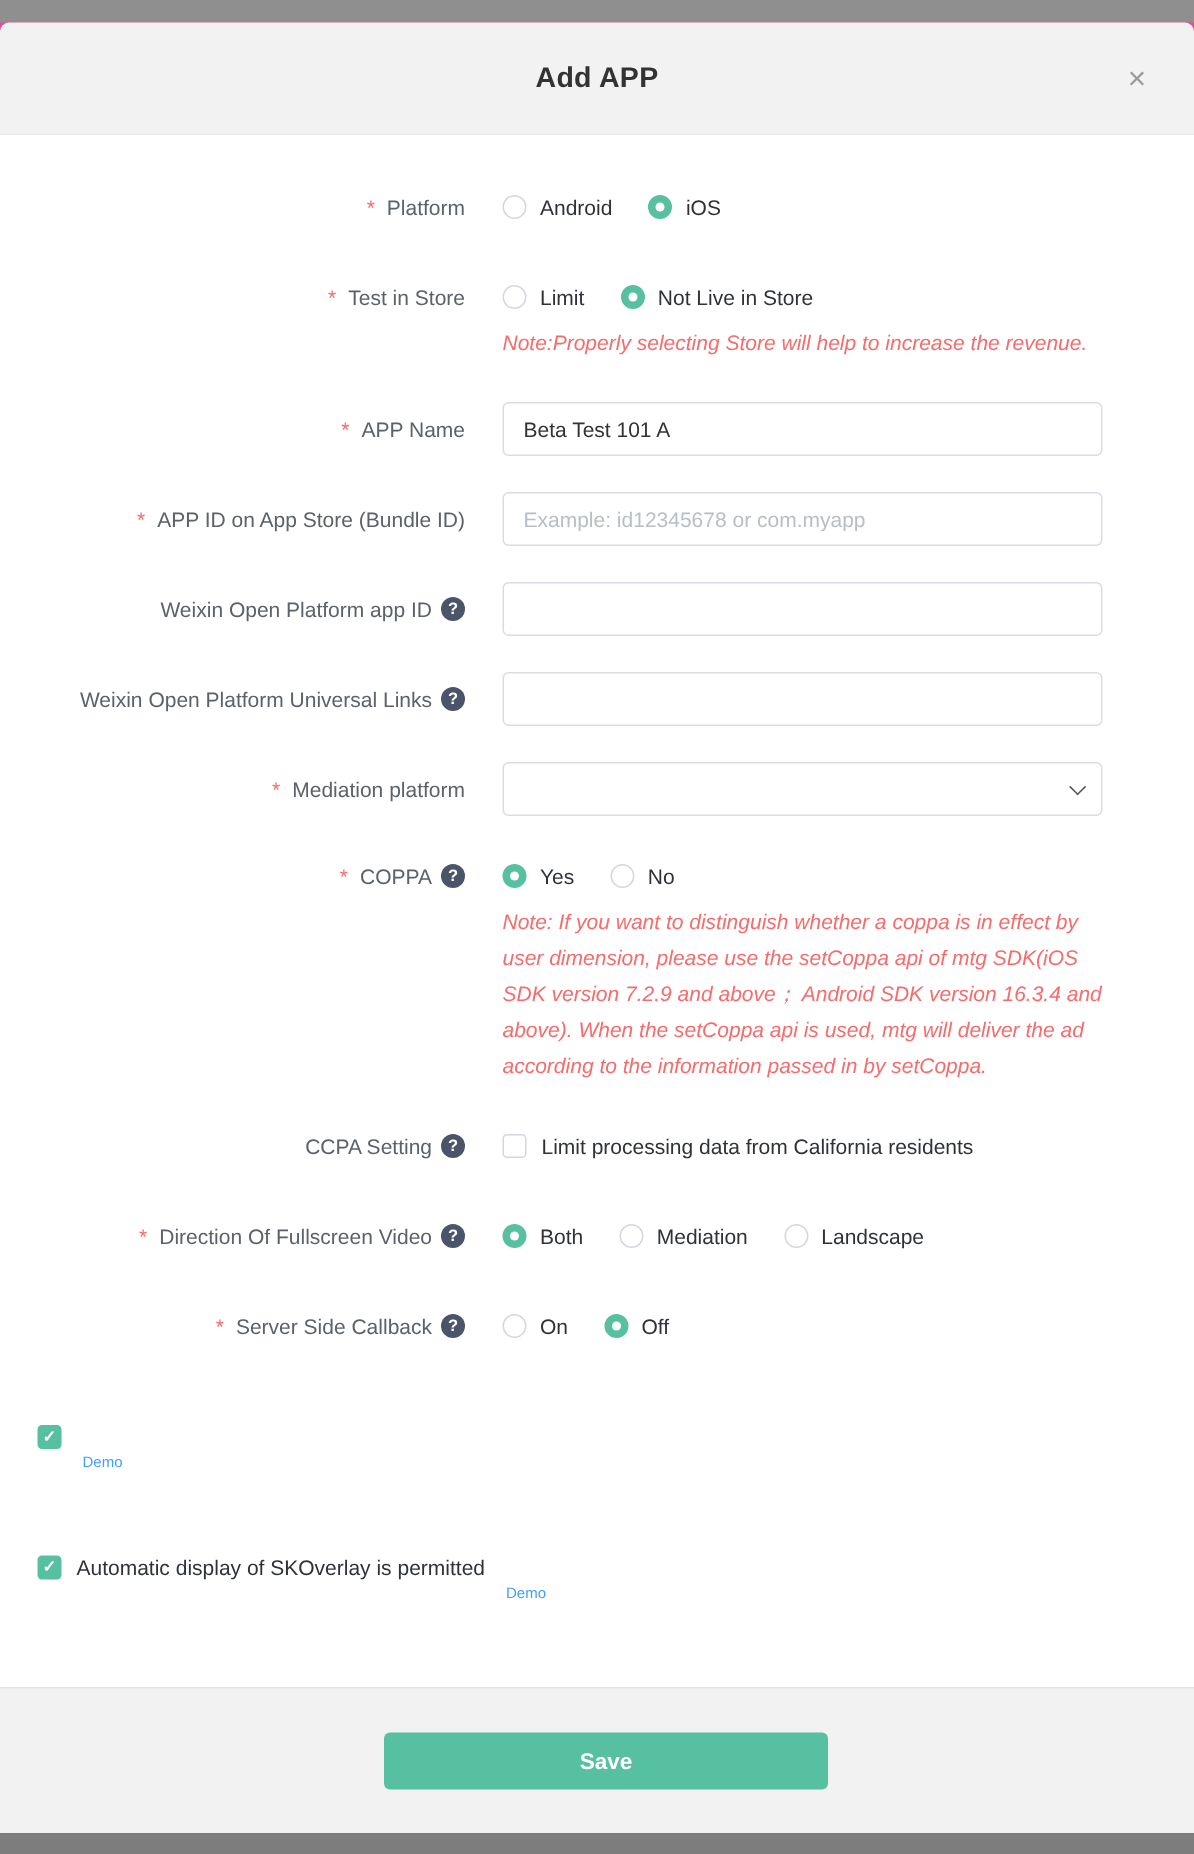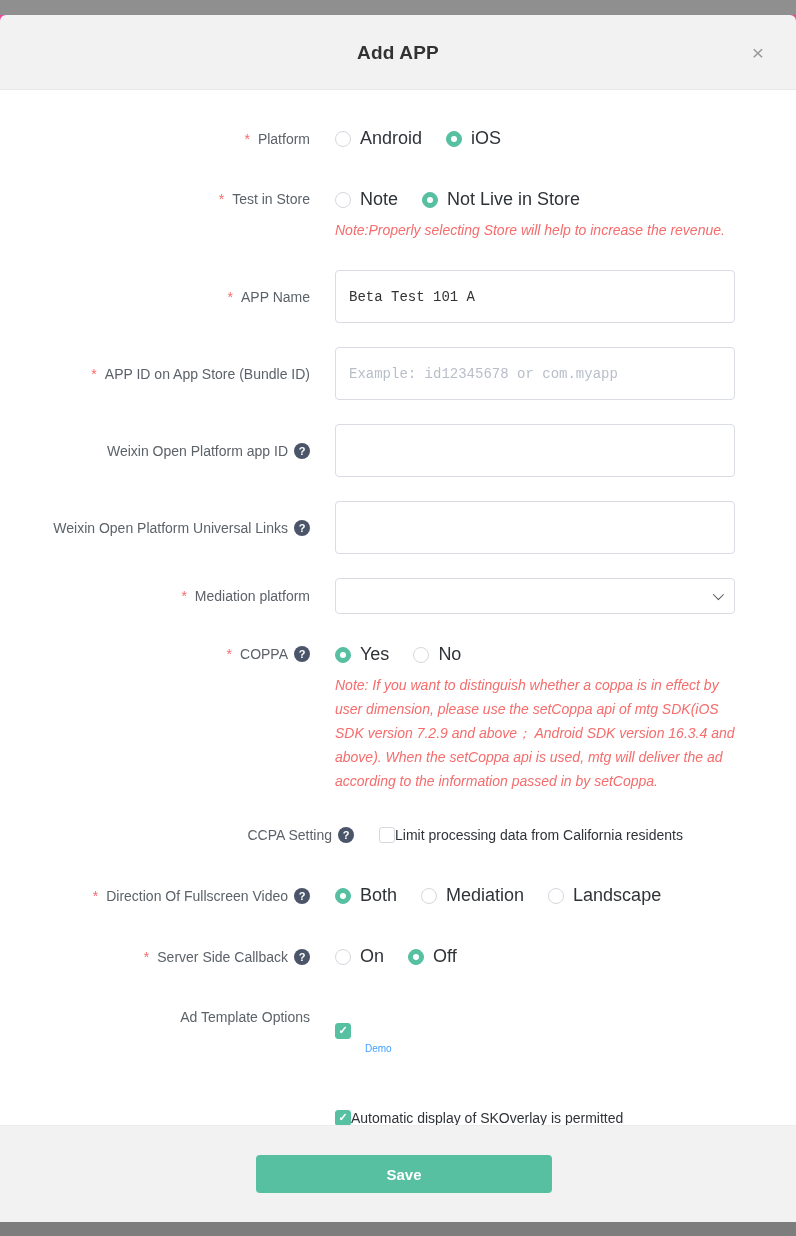--- a/index.html
+++ b/index.html
@@ -48,38 +48,38 @@
   .radio-opt { display:flex; align-items:center; gap:9px; cursor:pointer; }
   .radio-circle {
     width:16px; height:16px; border-radius:50%; background:#fff;
     border:1px solid #d4d7dd; flex:0 0 16px; position:relative;
   }
   .radio-opt.selected .radio-circle { background:#57c0a1; border-color:#57c0a1; }
   .radio-opt.selected .radio-circle::after {
     content:""; position:absolute; left:50%; top:50%; width:6px; height:6px;
     margin:-3px 0 0 -3px; border-radius:50%; background:#fff;
   }
-  .opt-label { font-size:18px; color:#2f3338; }
+  .opt-label { font-size:14px; color:#2f3338; }
 
   
   .check-row { display:flex; align-items:center; min-height:20px; }
   .checkbox {
     width:16px; height:16px; border-radius:3px; border:1px solid #d4d7dd;
     background:#fff; flex:0 0 16px; display:flex; align-items:center; justify-content:center;
     cursor:pointer;
   }
   .checkbox.checked { background:#57c0a1; border-color:#57c0a1; color:#fff; font-size:11px; font-weight:700; }
-  .check-label { font-size:14px; color:#2f3338; }
+  .check-label { margin-left:10px; font-size:14px; color:#2f3338; }
   .demo-link { margin-left:14px; font-size:10px; color:#409eff; cursor:pointer; text-decoration:none;margin-top:36px; }
 
   
   .text-input {
-    width:400px; height:53px; border:1px solid #d9dce3; border-radius:4px;
+    width:400px; height:36px; border:1px solid #d9dce3; border-radius:4px;
     padding:0 13px; font-size:14px; color:#333; outline:none;
-    font-family:Liberation Mono, monospace; background:#fff;
+    font-family:Liberation Sans, sans-serif; background:#fff;
   }
   .text-input::placeholder { color:#b8bec8; }
   .select-box {
     position:relative; width:400px; height:36px; border:1px solid #d9dce3;
     border-radius:4px; background:#fff; cursor:pointer;
   }
   .select-chevron {
     position:absolute; right:13px; top:50%; margin-top:-4px;
     width:8px; height:8px; border-right:1.5px solid #555; border-bottom:1.5px solid #555;
     transform:rotate(45deg) translateY(-2px);
@@ -89,21 +89,21 @@
 
   
   .m-platform { margin-bottom:40px; }
   .m-live { margin-bottom:28px; }
   .m-appname { margin-bottom:24px; }
   .m-bundle { margin-bottom:24px; }
   .m-wxid { margin-bottom:24px; }
   .m-wxlink { margin-bottom:24px; }
   .m-mediation { margin-bottom:30px; }
   .m-coppa { margin-bottom:32px; }
-  .m-ccpa { margin-bottom:40px;padding-left:44px; }
+  .m-ccpa { margin-bottom:40px; }
   .m-direction { margin-bottom:40px; }
   .m-callback { margin-bottom:40px; }
   .adtpl-item2 { margin-top:40px; }
 
   
   .modal-footer { height:97px; background:#f2f2f2; border-top:1px solid #ececec;padding-left:12px; }
   .save-button {
     display:block; width:296px; height:38px; margin:29px auto 0;
     background:#57c0a1; color:#fff; font-size:15px; font-weight:600;
     border:none; border-radius:4px; cursor:pointer;
@@ -144,21 +144,21 @@
 
     <div class="row row-start m-live">
       <div class="label-col">
         <span class="req">*</span>
         <span>Test in Store</span>
       </div>
       <div class="ctrl-col">
         <div class="radio-row">
           <div class="radio-opt">
             <span class="radio-circle"></span>
-            <span class="opt-label">Note</span>
+            <span class="opt-label">Limit</span>
           </div>
           <div class="radio-opt selected">
             <span class="radio-circle"></span>
             <span class="opt-label">Not Live in Store</span>
           </div>
         </div>
         <div class="note">Note:Properly selecting Store will help to increase the revenue.</div>
       </div>
     </div>
 
@@ -286,23 +286,20 @@
           </div>
           <div class="radio-opt selected">
             <span class="radio-circle"></span>
             <span class="opt-label">Off</span>
           </div>
         </div>
       </div>
     </div>
 
     <div class="row row-start">
-      <div class="label-col">
-        <span>Ad Template Options</span>
-      </div>
       <div class="ctrl-col">
         <div class="check-row">
           <span class="checkbox checked">✓</span>
           <a class="demo-link">Demo</a>
         </div>
         <div class="check-row adtpl-item2">
           <span class="checkbox checked">✓</span>
           <span class="check-label">Automatic display of SKOverlay is permitted</span>
           <a class="demo-link">Demo</a>
         </div>

